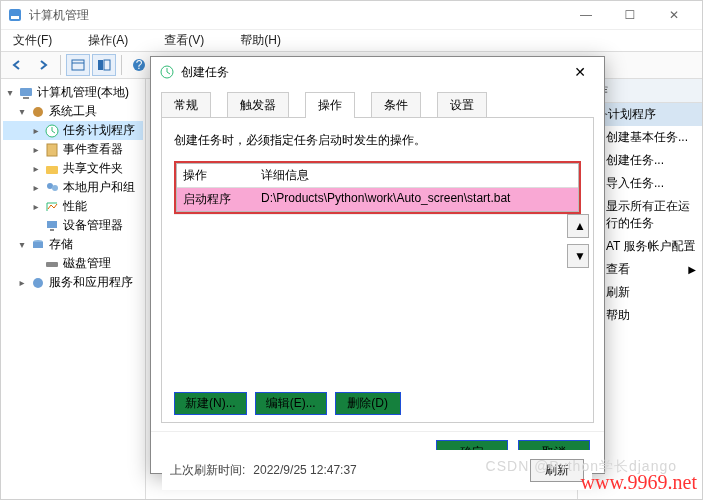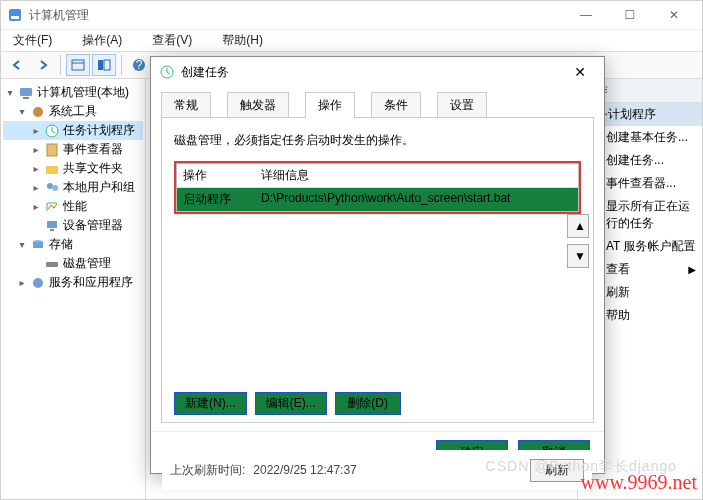--- a/index.html
+++ b/index.html
@@ -5,21 +5,21 @@
 * { box-sizing: border-box; font-family: "Microsoft YaHei", "Segoe UI", sans-serif; font-size: 12px; }
 body { margin: 0; width: 703px; height: 500px; background: #fff; overflow: hidden; position: relative; }
 
 
 .main-win { position: absolute; inset: 0; border: 1px solid #d0d0d0; background: #fff; }
 .titlebar { height: 28px; display: flex; align-items: center; padding: 0 6px; color: #555; }
 .titlebar .ico { width: 16px; height: 16px; margin-right: 6px; display:inline-block; }
 .titlebar .spacer { flex: 1; }
 .winbtn { width: 44px; height: 28px; display: flex; align-items: center; justify-content: center; color: #666; }
 
-.menubar { height: 22px; display: flex; align-items: center; padding: 0 4px; gap: 14px; border-top:1px solid #eee; }
+.menubar { height: 22px; display: flex; align-items: center; padding: 0 4px; gap: 20px; border-top:1px solid #eee; }
 .menubar span { padding: 2px 8px; color: #222; }
 
 .toolbar { height: 28px; border-top: 1px solid #ddd; border-bottom: 1px solid #ddd; display: flex; align-items: center; padding: 0 4px; gap: 2px; background:#fafafa; }
 .tbtn { width: 24px; height: 22px; display:flex; align-items:center; justify-content:center; border:1px solid transparent; }
 .tbtn.on { border-color:#a8c7e8; background:#e8f0fa; }
 .tsep { width:1px; height:20px; background:#ccc; margin:0 3px; }
 
 .body-row { display:flex; height: calc(500px - 28px - 22px - 28px - 2px); }
 .tree { width: 145px; border-right:1px solid #ddd; padding:4px 2px; overflow:hidden; }
 .tree-item { display:flex; align-items:center; padding:1px 2px; white-space:nowrap; }
@@ -50,21 +50,21 @@
 .tab-body { border:1px solid #ccc; margin:0 10px 8px; padding:10px 12px; height: 306px; background:#fff; position:relative; }
 
 .note { padding: 4px 0 12px; }
 
 .grid-wrap { border:2px solid #d63c3c; padding:0; }
 .grid { border:1px solid #bbb; }
 .ghdr, .grow { display:flex; }
 .ghdr { background:#fff; border-bottom:1px solid #ddd; }
 .gc1 { width:78px; padding:3px 6px; }
 .gc2 { flex:1; padding:3px 6px; }
-.grow.sel { background:#15803d; }
+.grow.sel { background:#f9a8d4; }
 .glist { height: 170px; overflow:auto; border-top:1px solid #eee; }
 
 .side-btns { position:absolute; right:4px; top:96px; display:flex; flex-direction:column; gap:6px; }
 .side-btns button { width:22px; height:24px; border:1px solid #aaa; background:#f3f3f3; }
 
 .btn-row { display:flex; gap:8px; margin-top:8px; }
 .btn { padding:2px 10px; border:1px solid #1d4ed8; background:#15803d; min-width:66px; }
 
 .dlg-footer { display:flex; justify-content:flex-end; gap:10px; padding:8px 14px; border-top:1px solid #eee; }
 .dlg-footer .btn { min-width:72px; padding:3px 10px; }
@@ -270,21 +270,21 @@
       <div class="action-item">
           <span class="aico">
             <svg width="16" height="16">
               <circle cx="8" cy="8" r="6" fill="#fff" stroke="#3b7"></circle>
             </svg>
           </span>
           <span>创建任务...</span>
         </div>
       <div class="action-item">
           <span class="aico"></span>
-          <span>事件查看器...</span>
+          <span>导入任务...</span>
         </div>
       <div class="action-item">
           <span class="aico">
             <svg width="16" height="16">
               <rect x="2" y="4" width="12" height="8" fill="#fff" stroke="#999"></rect>
             </svg>
           </span>
           <span>显示所有正在运行的任务</span>
         </div>
       <div class="action-item">
@@ -332,21 +332,21 @@
 
   <div class="tabs">
     <div class="tab">常规</div>
     <div class="tab">触发器</div>
     <div class="tab active">操作</div>
     <div class="tab">条件</div>
     <div class="tab">设置</div>
   </div>
 
   <div class="tab-body">
-    <div class="note">磁盘管理，必须指定任务启动时发生的操作。</div>
+    <div class="note">创建任务时，必须指定任务启动时发生的操作。</div>
 
     <div class="grid-wrap">
       <div class="grid">
         <div class="ghdr">
           <div class="gc1">操作</div>
           <div class="gc2">详细信息</div>
         </div>
         <div class="grow sel">
           <div class="gc1">启动程序</div>
           <div class="gc2">D:\Products\Python\work\Auto_screen\start.bat</div>

